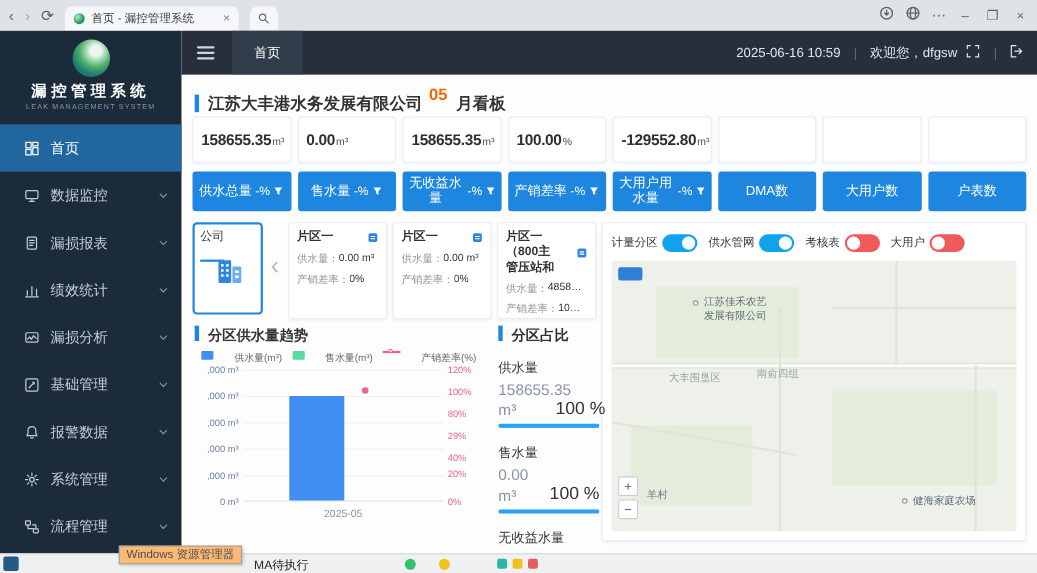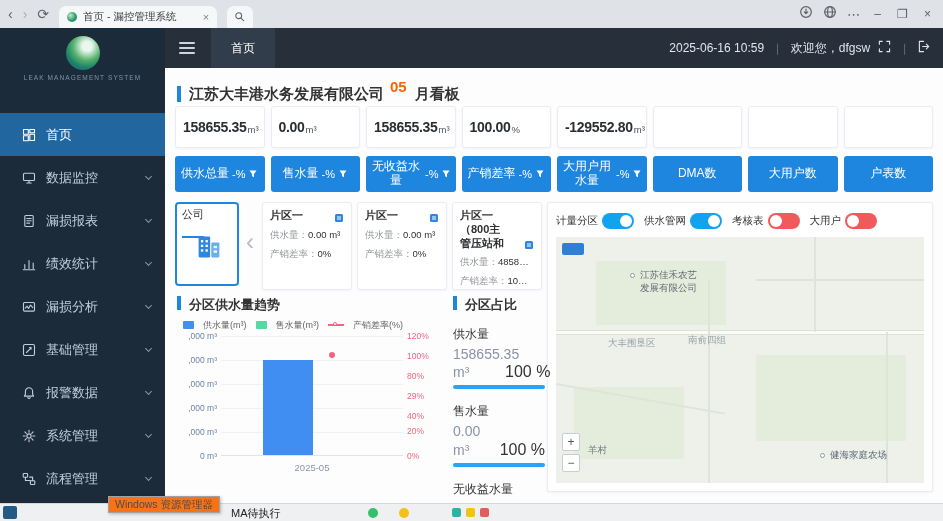--- a/index.html
+++ b/index.html
@@ -61,21 +61,21 @@
   .funnel{flex:none}
 
   
   .carousel{position:absolute;left:10px;top:134px;height:90px;width:370px}
   .company-card{position:absolute;left:0;top:0;width:64px;height:84px;border:2px solid #1f86e0;border-radius:4px;background:#fff}
   .cc-label{position:absolute;left:5px;top:3px;font-size:11px;color:#333;border-bottom:2px solid #1f86e0;padding-bottom:14px}
   .company-card svg{position:absolute;left:17px;top:28px}
   .prev{position:absolute;left:71px;top:26px;font-size:24px;color:#b6bcc6}
   .area-card{position:absolute;top:0;width:90px;height:88px;background:#fff;border:1px solid #e9edf3;border-radius:3px;box-shadow:0 1px 2px rgba(31,62,98,.05);padding:6px 7px;overflow:hidden}
   .area-card.c1{left:87px}.area-card.c2{left:182px}.area-card.c3{left:277px}
-  .ac-head{display:flex;align-items:flex-end;gap:14px}
+  .ac-head{display:flex;align-items:center;gap:14px}
   .ac-title{font-size:11px;font-weight:bold;color:#303133;line-height:1.25;max-height:41px;overflow:hidden;flex:1}
   .ac-icn{flex:none;margin-top:1px}
   .ac-row{display:flex;font-size:9.5px;margin-top:6px;white-space:nowrap;overflow:hidden}
   .ac-l{color:#909399;flex:none}
   .ac-v{color:#303133;overflow:hidden;text-overflow:ellipsis}
 
   
   .map-card{position:absolute;left:382px;top:134px;width:386px;height:290px;background:#fff;border:1px solid #e9edf3;border-radius:3px;box-shadow:0 1px 3px rgba(31,62,98,.06);padding:8px}
   .toggles{display:flex;align-items:center;gap:10px;height:20px}
   .tg{display:flex;align-items:center;gap:4px}
@@ -98,21 +98,21 @@
   .village-l{left:32px;top:207px;color:#6f7a84}
   .farm2{left:274px;top:212px}
   .zoom{position:absolute;left:6px;top:196px;display:flex;flex-direction:column;gap:3px}
   .zoom button{width:18px;height:18px;background:#fff;border:1px solid #c8cdd4;border-radius:2px;font-size:12px;color:#555;line-height:1;padding:0;font-family:inherit;cursor:pointer}
 
   
   .trend{position:absolute;left:12px;top:228px;width:272px}
   .sec-head{display:flex;align-items:flex-start;font-size:13px;font-weight:bold;color:#333;height:16px}
   .sec-head .vbar{height:14px}
   .legend{display:flex;align-items:center;gap:9px;margin:8px 0 6px 6px;font-size:9px;color:#666;height:10px}
-  .lg{display:flex;align-items:center;gap:9px;white-space:nowrap}
+  .lg{display:flex;gap:19px;white-space:nowrap}
   .sw{width:11px;height:8px;border-radius:1px;flex:none}
   .sw.blue{background:#418ef2}.sw.green{background:#57d9a3}
   .lw{width:16px;height:2px;background:#f0647e;position:relative;flex:none}
   .lw i{position:absolute;left:5px;top:-2px;width:4px;height:4px;border:1.5px solid #f0647e;border-radius:50%;background:#fff}
   .plot{position:relative;margin-left:44px;margin-top:6px;width:182px;height:120px;border-bottom:1px solid #dfe3ea}
   .gl{position:absolute;left:0;right:0;height:1px;background:#eef1f5}
   .yl{position:absolute;left:-46px;width:42px;text-align:right;font-size:8.5px;color:#6e84a3}
   .yr{position:absolute;right:-31px;width:27px;font-size:8.5px;color:#f0647e}
   .tbar{position:absolute;left:42px;width:50px;bottom:0;background:#418ef2;height:0}
   .pdot{position:absolute;left:108px;top:16px;width:6px;height:6px;border-radius:50%;background:#f0647e}
@@ -133,21 +133,21 @@
   .taskbar{position:absolute;left:0;right:0;bottom:0;height:18px;background:#eef0f2;border-top:1px solid #d5d8db;z-index:40}
   .start{position:absolute;left:3px;top:2px;width:14px;height:13px;background:#235a86;border-radius:2px}
   .tb-text{position:absolute;left:231px;top:2px;font-size:11px;color:#222;white-space:nowrap}
   .ticon{position:absolute;top:4px;width:10px;height:10px;border-radius:50%}
   .ticon.green{left:368px;background:#35c06a}
   .ticon.yellow{left:399px;background:#f3c21a}
   .ticon.sq{width:9px;height:9px;border-radius:2px}
   .ticon.teal{left:452px;background:#2bb3a3}
   .ticon.gold{left:466px;background:#f3c21a}
   .ticon.red{left:480px;background:#e35d5d}
-  .tooltip{position:absolute;left:108px;top:496px;height:17px;line-height:15px;background:#f97316;border:1px solid #9fa3a8;padding:0 6px;font-size:10.5px;color:#4a4d52;z-index:50;box-shadow:1px 1px 3px rgba(0,0,0,.25);white-space:nowrap}
+  .tooltip{position:absolute;left:108px;top:496px;height:17px;line-height:15px;background:#fdba74;border:1px solid #9fa3a8;padding:0 6px;font-size:10.5px;color:#4a4d52;z-index:50;box-shadow:1px 1px 3px rgba(0,0,0,.25);white-space:nowrap}
 </style>
 </head>
 <body>
 
 <div class="browser">
   <span class="bnav">‹</span>
   <span class="bnav dis">›</span>
   <span class="bnav">⟳</span>
   <div class="btab">
     <span class="favicon"></span>
@@ -201,20 +201,21 @@
       <svg width="13" height="13" viewBox="0 0 14 14">
           <path d="M6 1.5H1.5v11H6M9 4.5L11.5 7 9 9.5M11.5 7H5"></path>
         </svg>
     </span>
   </div>
 </header>
 
 <aside class="sidebar">
   <div class="logo-wrap">
     <div class="logo"></div>
+    <div class="app-title">漏控管理系统</div>
     <div class="app-sub">LEAK MANAGEMENT SYSTEM</div>
   </div>
   <nav>
     <div class="sitem active">
       <svg class="sicon" width="14" height="14" viewBox="0 0 14 14">
           <path d="M1.5 1.5h4.8v4.8H1.5zM7.8 1.5h4.7v3.2H7.8zM7.8 6.2h4.7v6.3H7.8zM1.5 7.8h4.8v5H1.5z"></path>
         </svg>
       <span class="slabel">首页</span>
     </div>
     <div class="sitem">

